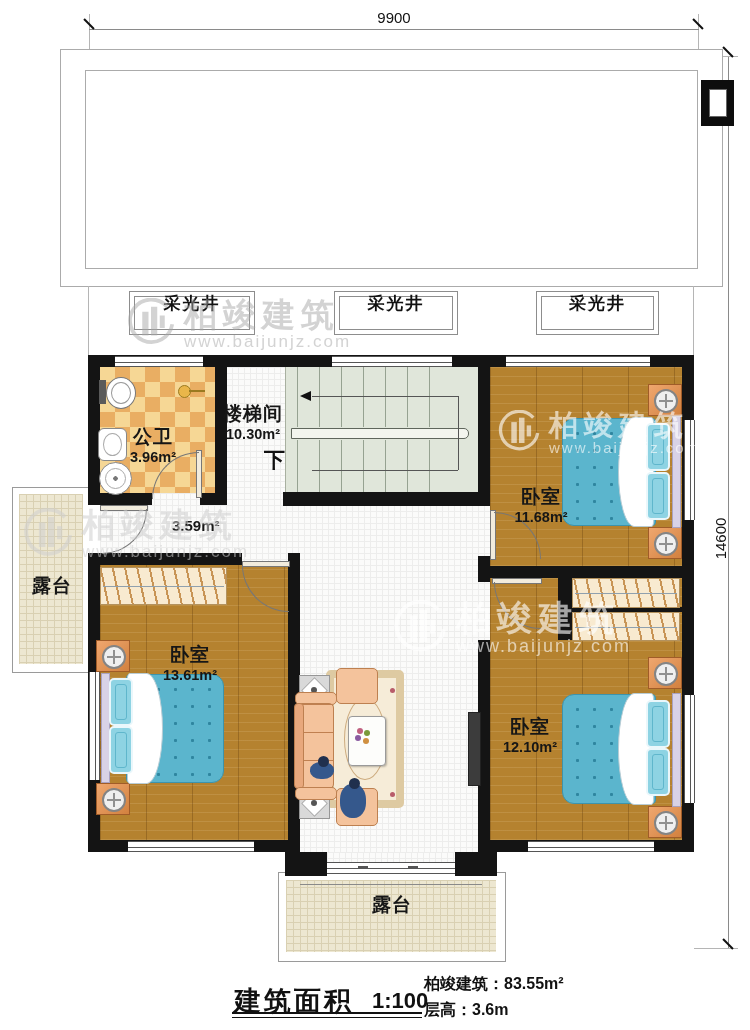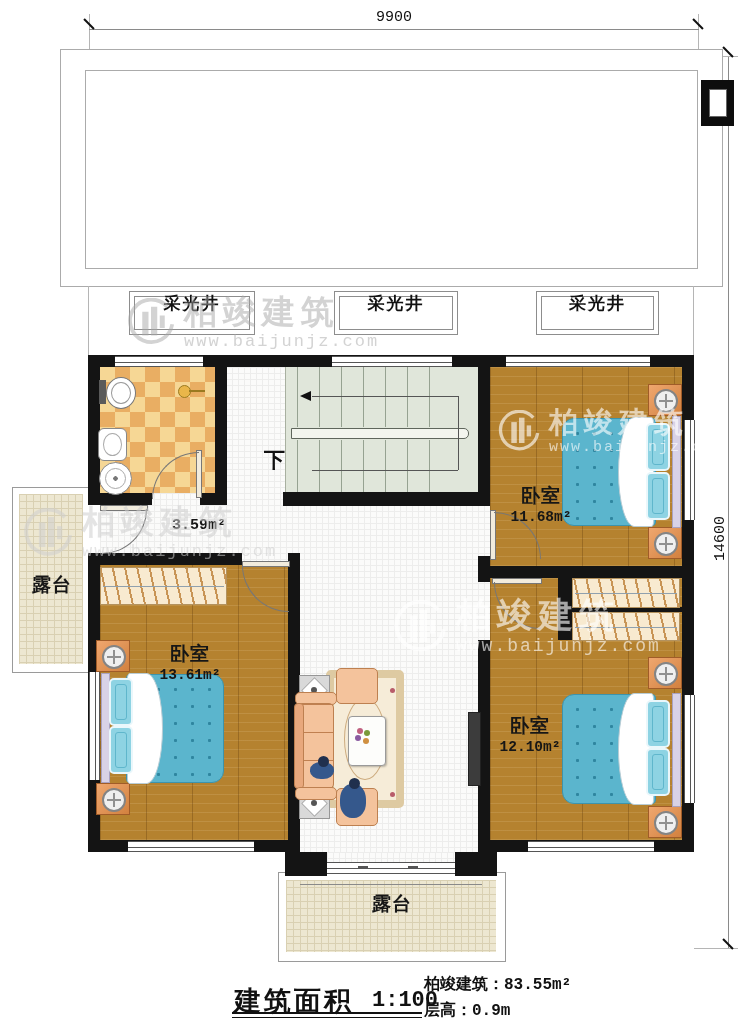--- a/index.html
+++ b/index.html
@@ -1,17 +1,17 @@
 <!DOCTYPE html>
 <html><head>
 <meta charset="utf-8">
 <style>
   html,body{margin:0;padding:0;background:#fff}
   #canvas{position:relative;width:750px;height:1030px;background:#fff;overflow:hidden;
-          font-family:Liberation Mono, monospace;color:#111}
+          font-family:Liberation Sans, sans-serif;color:#111}
   .a{position:absolute}
   
   .dimline{background:#8a8a8a}
   .tick{width:14px;height:2px;background:#111;transform:rotate(45deg)}
   .dimtext{font-size:15px;color:#111;text-align:center}
   .vtext{transform:rotate(-90deg);transform-origin:center}
   .thin{background:#b5b5b5}
   
   .roofrect{border:1px solid #ababab;background:#fff}
   .chimney{background:#0d0d0d}
@@ -260,20 +260,28 @@
   <div class="a arc arc-tl" style="left:152px;top:452px;width:46px;height:46px"></div>
   <div class="a leaf" style="left:100px;top:505px;width:46px;height:4px"></div>
   <div class="a arc arc-br" style="left:102px;top:509px;width:44px;height:44px"></div>
   <div class="a leaf" style="left:490px;top:510px;width:4px;height:48px"></div>
   <div class="a arc arc-tr" style="left:494px;top:512px;width:46px;height:46px"></div>
   <div class="a leaf" style="left:492px;top:578px;width:48px;height:4px"></div>
   <div class="a arc arc-bl" style="left:494px;top:582px;width:46px;height:46px"></div>
   <div class="a leaf" style="left:242px;top:561px;width:46px;height:4px"></div>
   <div class="a arc arc-bl" style="left:242px;top:565px;width:46px;height:46px"></div>
 
+  <div class="a room-label" style="left:108px;top:426px;width:90px">
+    <span class="nm">公卫</span>
+    <span class="ar">3.96m²</span>
+  </div>
+  <div class="a room-label" style="left:206px;top:403px;width:94px">
+    <span class="nm">楼梯间</span>
+    <span class="ar">10.30m²</span>
+  </div>
   <div class="a downtxt" style="left:264px;top:446px">下</div>
   <div class="a small-label" style="left:172px;top:517px">3.59m²</div>
   <div class="a room-label" style="left:495px;top:486px;width:92px">
     <span class="nm">卧室</span>
     <span class="ar">11.68m²</span>
   </div>
   <div class="a room-label" style="left:142px;top:644px;width:96px">
     <span class="nm">卧室</span>
     <span class="ar">13.61m²</span>
   </div>
@@ -337,16 +345,16 @@
       </span>
   </div>
 
   <div class="a title-main" style="left:234px;top:983px">建筑面积</div>
   <div class="a title-scale" style="left:372px;top:988px">1:100</div>
   <div class="a dbl-underline" style="left:232px;top:1012px;width:190px"></div>
   <div class="a tb-line" style="left:424px;top:974px">
     <span>柏竣建筑：</span><span>83.55m²</span>
   </div>
   <div class="a tb-line" style="left:424px;top:1000px">
-    <span>层高：</span><span>0.9m</span>
+    <span>层高：</span><span>3.6m</span>
   </div>
 
 </div>
 
 </body></html>

